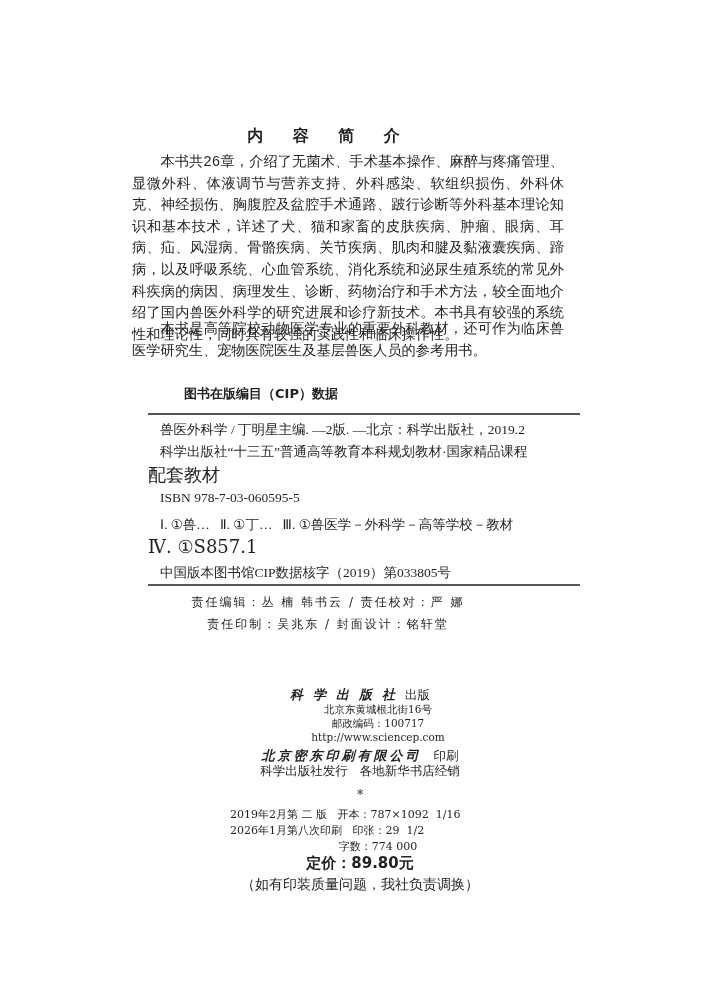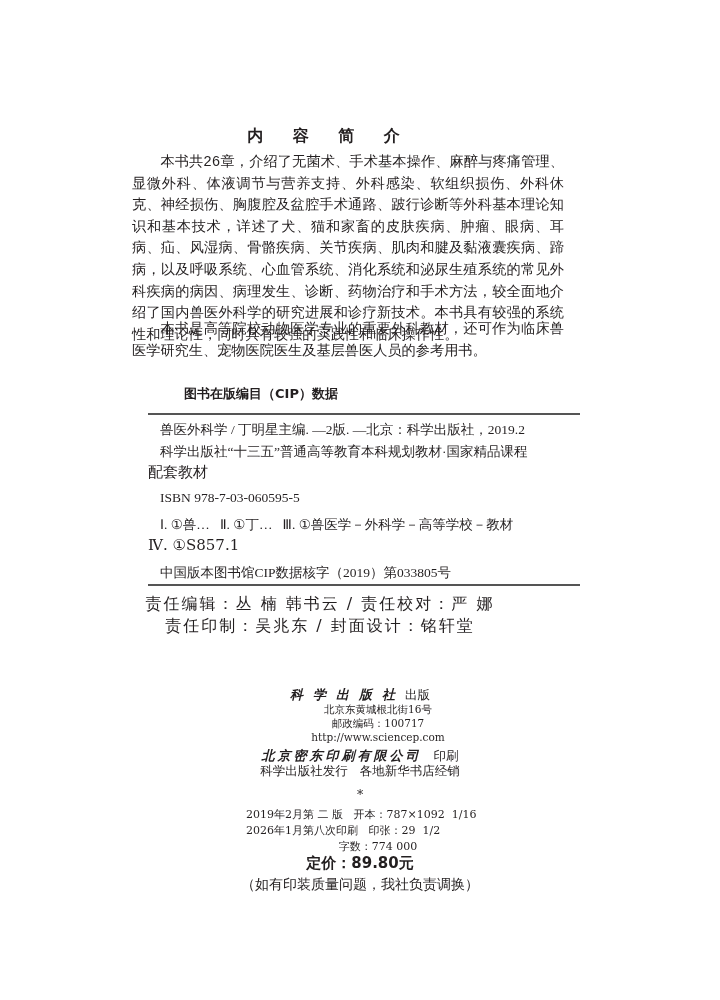--- a/index.html
+++ b/index.html
@@ -11,29 +11,29 @@
     .para { left: 132px; width: 432px; font-size: 14.2px; line-height: 21.6px; text-align: justify;
             text-align-last: left; font-family: Liberation Mono, monospace; }
     .p1 { top: 152px; }
     .p2 { top: 319px; }
     .indent { text-indent: 2em; }
     .cip-head { top: 385px; left: 160px; font-size: 13px; font-weight: bold; font-family: "DejaVu Sans", sans-serif; margin-left: 24px; }
     .rule { left: 148px; width: 432px; height: 2px; background: #555; }
     .r1 { top: 413px; }
     .r2 { top: 584px; }
     .cip-line { left: 160px; width: 420px; font-size: 13.5px; line-height: 20px; white-space: nowrap; font-family: Liberation Serif, serif; }
-    .cip-wrap { left: 148px; font-size: 15px; }
-    .credits { left: 0; width: 640px; text-align: center; font-size: 16px; letter-spacing: 2px;
-               font-family: "DejaVu Sans", sans-serif; }
+    .cip-wrap { left: 148px; font-size: 18px; }
+    .credits { left: 0; width: 640px; text-align: center; font-size: 12px; letter-spacing: 2px;
+               font-family: "DejaVu Sans", sans-serif; padding-left: 8px; }
     .center { left: 0; width: 720px; text-align: center; }
     .pub-name { font-size: 13px; letter-spacing: 10px; font-weight: bold; font-style: italic; }
     .small { font-size: 10.5px; padding-left: 18px; }
     .mid { font-size: 12.5px; }
     .price { font-size: 15px; font-weight: bold; font-family: "DejaVu Sans", sans-serif; }
-    .imp { left: 230px; font-size: 11px; white-space: pre; margin-left: 16px; }
+    .imp { left: 230px; font-size: 11px; white-space: pre; }
   </style>
 </head>
 <body>
 
 <div class="abs title">内 容 简 介</div>
 <div class="abs para p1 indent">本书共26章，介绍了无菌术、手术基本操作、麻醉与疼痛管理、显微外科、体液调节与营养支持、外科感染、软组织损伤、外科休克、神经损伤、胸腹腔及盆腔手术通路、跛行诊断等外科基本理论知识和基本技术，详述了犬、猫和家畜的皮肤疾病、肿瘤、眼病、耳病、疝、风湿病、骨骼疾病、关节疾病、肌肉和腱及黏液囊疾病、蹄病，以及呼吸系统、心血管系统、消化系统和泌尿生殖系统的常见外科疾病的病因、病理发生、诊断、药物治疗和手术方法，较全面地介绍了国内兽医外科学的研究进展和诊疗新技术。本书具有较强的系统性和理论性，同时具有较强的实践性和临床操作性。</div>
 <div class="abs para p2 indent">本书是高等院校动物医学专业的重要外科教材，还可作为临床兽医学研究生、宠物医院医生及基层兽医人员的参考用书。</div>
 
 <div class="abs cip-head">图书在版编目（CIP）数据</div>
 <div class="abs rule r1"></div>

